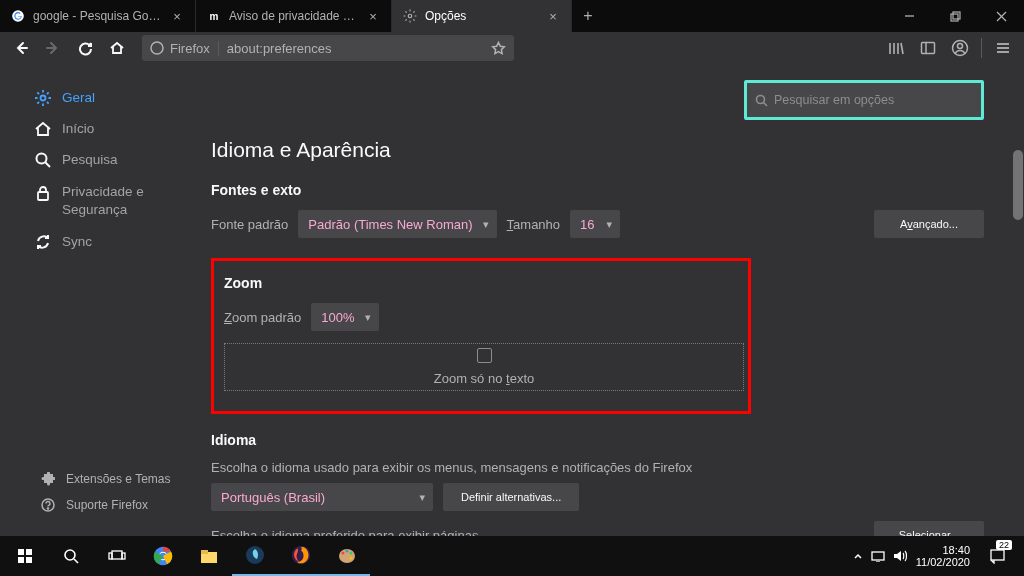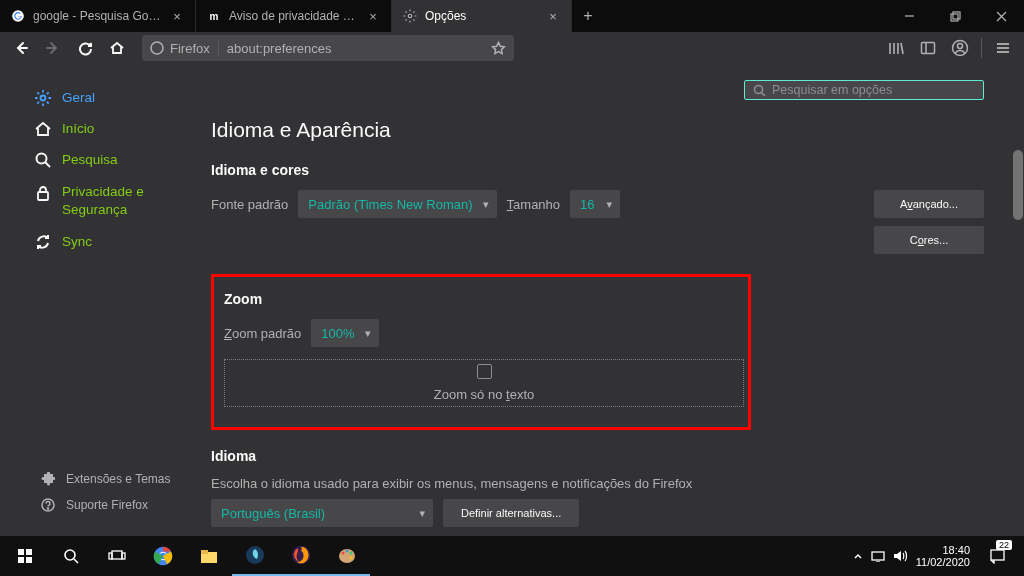--- a/index.html
+++ b/index.html
@@ -25,38 +25,38 @@
 .urlbar .identity { display:flex; align-items:center; gap:6px; padding-right:8px; border-right:1px solid #5a5a5c; }
 .urlbar .url { flex:1; color:#b1b1b3; }
 .urlbar .star { color:#b1b1b3; }
 .navspacer { flex:1; }
 .menubtn { width:30px; height:28px; display:flex; align-items:center; justify-content:center; color:#b1b1b3; }
 
 
 .content { position:absolute; top:64px; left:0; right:0; bottom:40px; background:#323234; display:flex; }
 .sidebar { width:205px; padding:18px 0 0 0; display:flex; flex-direction:column; }
 .side-top { flex:1; }
-.side-item { display:flex; align-items:center; gap:12px; padding:8px 12px 8px 38px; color:#84cc16; font-size:13.5px; position:relative; }
+.side-item { display:flex; align-items:center; gap:12px; padding:8px 12px 8px 38px; color:#a3a3a3; font-size:13.5px; position:relative; }
 .side-item .icon { position:absolute; left:36px; width:18px; display:flex; justify-content:center; }
 .side-item .icon { left:34px; }
 .side-item { padding-left:62px; }
 .side-item.active { color:#45a1ff; }
 .side-item.active::before { content:""; position:absolute; left:30px; top:6px; bottom:6px; width:2px; background:transparent; }
 .side-bottom { padding-bottom:18px; }
 .side-small { display:flex; align-items:center; gap:10px; padding:6px 12px 6px 40px; color:#b1b1b3; font-size:12px; }
 .side-small .icon { width:16px; display:flex; justify-content:center; }
 
 .main { flex:1; padding:16px 40px 0 6px; overflow:hidden; position:relative; }
 .search-wrap { display:flex; justify-content:flex-end; margin-bottom:18px; }
-.searchbox { width:240px; height:20px; background:#474749; border:1px solid #5eead4; border-radius:2px; display:flex; align-items:center; padding:0 8px; gap:6px; color:#8d8d8f; font-size:12.5px; }
+.searchbox { width:240px; height:40px; background:#474749; border:3px solid #5eead4; border-radius:2px; display:flex; align-items:center; padding:0 8px; gap:6px; color:#8d8d8f; font-size:12.5px; }
 .section-h1 { font-size:21px; font-weight:400; color:#f9f9fa; margin-bottom:20px; }
 .section-h2 { font-size:14px; font-weight:700; color:#f9f9fa; margin-bottom:12px; }
 .row { display:flex; align-items:center; gap:10px; margin-bottom:10px; flex-wrap:wrap; }
 .row .label { color:#b1b1b3; font-size:13px; }
-.select { background:#474749; color:#14b8a6; height:28px; padding:0 24px 0 10px; border-radius:2px; display:flex; align-items:center; position:relative; font-size:13px; white-space:nowrap; }
+.select { background:#474749; color:#f9a8d4; height:28px; padding:0 24px 0 10px; border-radius:2px; display:flex; align-items:center; position:relative; font-size:13px; white-space:nowrap; }
 .select::after { content:"▾"; position:absolute; right:8px; font-size:11px; color:#b1b1b3; }
 .btn { background:#474749; color:#f9f9fa; height:28px; padding:0 18px; border-radius:2px; display:flex; align-items:center; font-size:11px; white-space:nowrap; min-width:104px; justify-content:center; }
 .btn-wide { min-width:110px; }
 .rightbtns { margin-left:auto; display:flex; flex-direction:column; gap:8px; }
  .fontrow { display:flex; align-items:flex-start; }
 .fontrow .left { display:flex; align-items:center; gap:10px; flex-wrap:wrap; }
 
 .zoombox { border:3px solid #ff0000; padding:14px 10px 20px 10px; margin:20px 0 18px 0; width:540px; }
 .checkbox-row { display:flex; align-items:center; gap:8px; margin-top:12px; border:1px dotted #7a7a7a; padding:4px 6px; width:520px;flex-direction:column; }
 .checkbox { width:15px; height:15px; border:1px solid #8d8d8f; border-radius:2px; background:transparent; display:inline-block; }
@@ -272,40 +272,37 @@
       <div class="searchbox">
         <svg width="13" height="13" fill="none" stroke="#8d8d8f" stroke-width="1.6">
             <circle cx="5.5" cy="5.5" r="4"></circle>
             <line x1="8.5" y1="8.5" x2="12" y2="12"></line>
           </svg>
         <span>Pesquisar em opções</span>
       </div>
     </div>
 
     <div class="section-h1">Idioma e Aparência</div>
-    <div class="section-h2">Idioma e cores</div>
+    <div class="section-h2">Fontes e exto</div>
 
     <div class="fontrow">
       <div class="left">
         <span class="label"><span>Fonte padrão</span></span>
         <div class="select" style="min-width:190px;">
             <span>Padrão (Times New Roman)</span>
           </div>
         <span class="label"><span class="underline">T</span><span>amanho</span></span>
         <div class="select" style="min-width:50px;">
             <span>16</span>
           </div>
       </div>
       <div class="rightbtns">
         <div class="btn btn-wide">
             <span>A<span class="underline">v</span>ançado...</span>
           </div>
-        <div class="btn btn-wide">
-            <span>C<span class="underline">o</span>res...</span>
-          </div>
       </div>
     </div>
 
     <div class="zoombox">
       <div class="section-h2">Zoom</div>
       <div class="row">
         <span class="label"><span class="underline">Z</span>oom padrão</span>
         <div class="select" style="min-width:66px;">
             <span>100%</span>
           </div>

